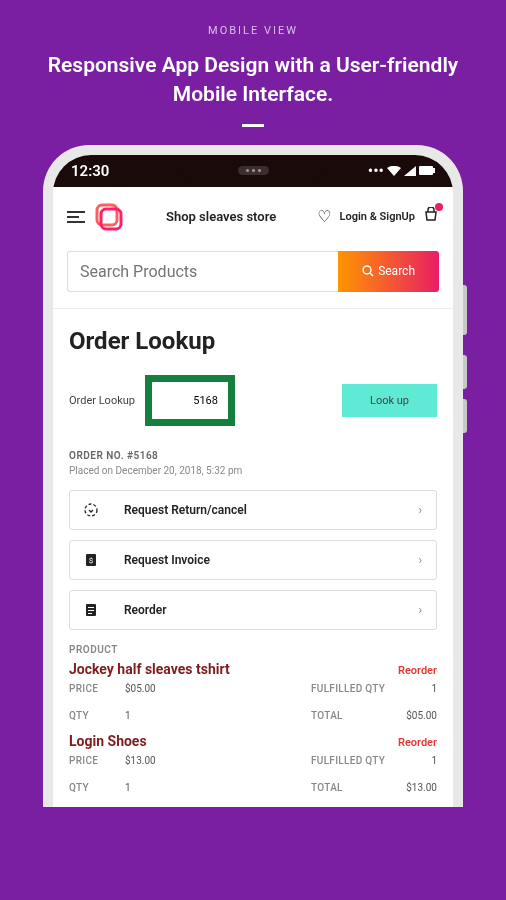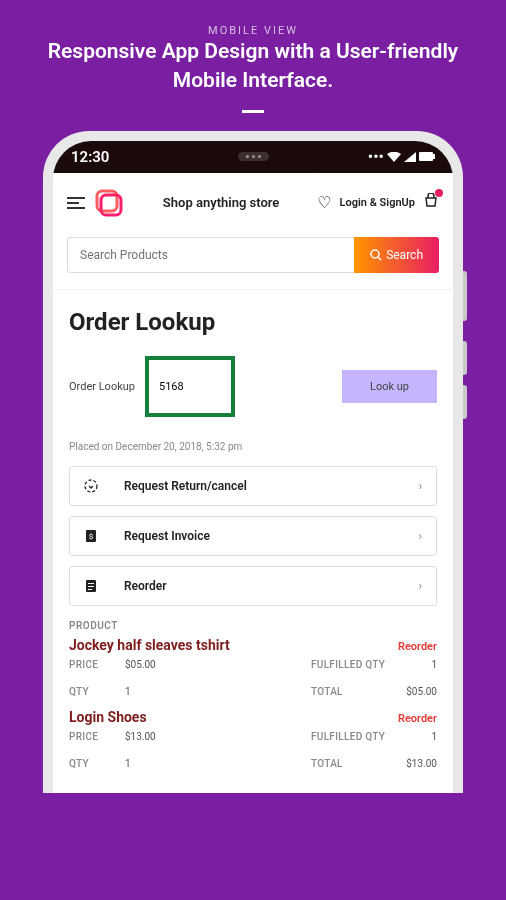--- a/index.html
+++ b/index.html
@@ -1,18 +1,18 @@
 <!DOCTYPE html>
 <html><head>
 <meta charset="utf-8">
 <style>
 * { margin: 0; padding: 0; box-sizing: border-box; font-family: -apple-system, BlinkMacSystemFont, 'Segoe UI', Roboto, sans-serif; }
 body { background: #7a1fa2; width: 506px; height: 900px; overflow: hidden; }
 .outer { padding: 24px 0 0 0; text-align: center; }
-.mobile-view-label { color: rgba(255,255,255,0.7); font-size: 11px; letter-spacing: 2px; }
+.mobile-view-label { color: rgba(255,255,255,0.7); font-size: 11px; letter-spacing: 2px; margin-bottom: 14px; }
 .headline { color: #fff; font-size: 21px; font-weight: 600; line-height: 1.4; padding: 0 30px; }
 .divider { width: 22px; height: 3px; background: #fff; margin: 14px auto 18px; }
 .phone-frame { width: 420px; margin: 0 auto; background: #e8e8e8; border-radius: 46px 46px 0 0; padding: 10px 10px 0 10px; position: relative; }
 .phone-inner { background: #fff; border-radius: 38px 38px 0 0; overflow: hidden; height: 652px; position: relative; }
 .notch-bar { background: #1a0a0a; height: 32px; display: flex; align-items: center; justify-content: space-between; padding: 0 18px; position: relative; }
 .notch { position: absolute; top: 0; left: 50%; transform: translateX(-50%); width: 140px; height: 32px; background: #1a0a0a; border-radius: 0 0 18px 18px; display: flex; align-items: center; justify-content: center; }
 .notch-dots { display: flex; gap: 3px; background: rgba(255,255,255,0.15); padding: 3px 8px; border-radius: 10px; }
 .notch-dot { width: 3px; height: 3px; background: rgba(255,255,255,0.5); border-radius: 50%; }
 .clock { color: #fff; font-size: 15px; font-weight: 600; z-index: 2; }
 .status-icons { color: #fff; z-index: 2; display: flex; align-items: center; gap: 3px; }
@@ -20,29 +20,29 @@
 .menu-icon { width: 18px; display: flex; flex-direction: column; gap: 3px; }
 .menu-line { height: 2px; background: #333; }
 .menu-line.short { width: 12px; }
 .logo { width: 32px; height: 32px; position: relative; }
 .store-name { font-size: 13px; font-weight: 600; color: #222; flex: 1; }
 .heart-icon { font-size: 16px; }
 .login-text { font-size: 11px; font-weight: 600; color: #222; }
 .cart-icon { position: relative; font-size: 14px; }
 .cart-badge { position: absolute; top: -4px; right: -4px; width: 8px; height: 8px; background: #e91e63; border-radius: 50%; }
 .search-row { display: flex; padding: 8px 14px 16px; }
-.search-input { flex: 1; border: 1px solid #ddd; border-right: none; padding: 10px 12px; font-size: 12px; color: #888; border-radius: 3px 0 0 3px; }
-.search-btn { background: linear-gradient(90deg, #ff9500, #e91e63); color: #fff; border: none; padding: 10px 16px; font-size: 12px; border-radius: 0 3px 3px 0; display: flex; align-items: center; gap: 4px; }
+.search-input { flex: 1; border: 1px solid #ddd; border-right: none; padding: 10px 12px; font-size: 16px; color: #888; border-radius: 3px 0 0 3px; }
+.search-btn { background: linear-gradient(90deg, #ff9500, #e91e63); color: #fff; border: none; padding: 10px 24px; font-size: 12px; border-radius: 0 3px 3px 0; display: flex; align-items: center; gap: 4px; }
 .sep { height: 1px; background: #eee; }
 .content { padding: 18px 16px; text-align: left; }
 .page-title { font-size: 24px; font-weight: 700; color: #222; margin-bottom: 20px; }
 .lookup-row { display: flex; gap: 10px; align-items: center; margin-bottom: 24px; }
 .lookup-label { font-size: 11px; color: #444; }
-.lookup-input { border: 4px solid #15803d; padding: 20px 10px; font-size: 11px; width: 90px; }
-.lookup-btn { background: #c4b5fd; border: none; padding: 10px 28px; font-size: 11px; color: #444; margin-left: auto; }
+.lookup-input { border: 7px solid #15803d; padding: 12px 10px; font-size: 11px; width: 90px; text-align: right; }
+.lookup-btn { background: #5eead4; border: none; padding: 10px 28px; font-size: 11px; color: #444; margin-left: auto; }
 .order-no { font-size: 10px; font-weight: 600; letter-spacing: 0.5px; color: #666; margin-bottom: 4px; }
 .placed { font-size: 10px; color: #888; margin-bottom: 14px; }
 .action-card { border: 1px solid #ddd; border-radius: 3px; padding: 12px 14px; display: flex; align-items: center; gap: 26px; margin-bottom: 10px; }
 .action-icon { width: 14px; height: 14px; display: flex; align-items: center; justify-content: center; font-size: 12px; }
 .action-label { font-size: 12px; font-weight: 600; color: #222; flex: 1; }
 .chevron { color: #888; font-size: 12px; }
 .section-label { font-size: 10px; font-weight: 600; letter-spacing: 0.5px; color: #888; margin-top: 14px; margin-bottom: 6px; }
 .product-row { display: flex; justify-content: space-between; align-items: baseline; margin-bottom: 6px; }
 .product-name { font-size: 14px; font-weight: 700; color: #7f1d1d; }
 .reorder-link { font-size: 11px; font-weight: 600; color: #e53935; }
@@ -97,21 +97,21 @@
           <div class="menu-line"></div>
             <div class="menu-line short"></div>
             <div class="menu-line"></div>
         </div>
         <div class="logo">
           <svg width="32" height="32" viewBox="0 0 32 32">
               <rect x="4" y="4" width="20" height="20" rx="5" fill="none" stroke="#ff5e5e" stroke-width="3"></rect>
               <rect x="8" y="8" width="20" height="20" rx="5" fill="none" stroke="#ff1e6b" stroke-width="3"></rect>
             </svg>
         </div>
-        <div class="store-name">Shop anything store</div>
+        <div class="store-name">Shop sleaves store</div>
         <span class="heart-icon">♡</span>
         <span class="login-text">Login &amp; SignUp</span>
         <span class="cart-icon">
           <svg width="16" height="16" viewBox="0 0 16 16">
               <path fill="none" stroke="#222" stroke-width="1.5" d="M3 5h10l-1 8H4z M5 5V3a3 3 0 016 0v2"></path>
             </svg>
           <span class="cart-badge"></span>
         </span>
       </div>
 
@@ -130,20 +130,21 @@
 
       <div class="content">
         <div class="page-title">Order Lookup</div>
 
         <div class="lookup-row">
           <span class="lookup-label">Order Lookup</span>
           <input class="lookup-input" value="5168" style="">
           <button class="lookup-btn">Look up</button>
         </div>
 
+        <div class="order-no">ORDER NO. #5168</div>
         <div class="placed">Placed on December 20, 2018, 5:32 pm</div>
 
         <div class="action-card">
           <span class="action-icon">
               <svg width="14" height="14" viewBox="0 0 14 14">
                 <circle cx="7" cy="7" r="6" fill="none" stroke="#222" stroke-width="1.3" stroke-dasharray="3 2"></circle>
                 <path d="M5 7l2 2 2-2" fill="none" stroke="#222" stroke-width="1.3"></path>
               </svg>
             </span>
           <span class="action-label">Request Return/cancel</span>

